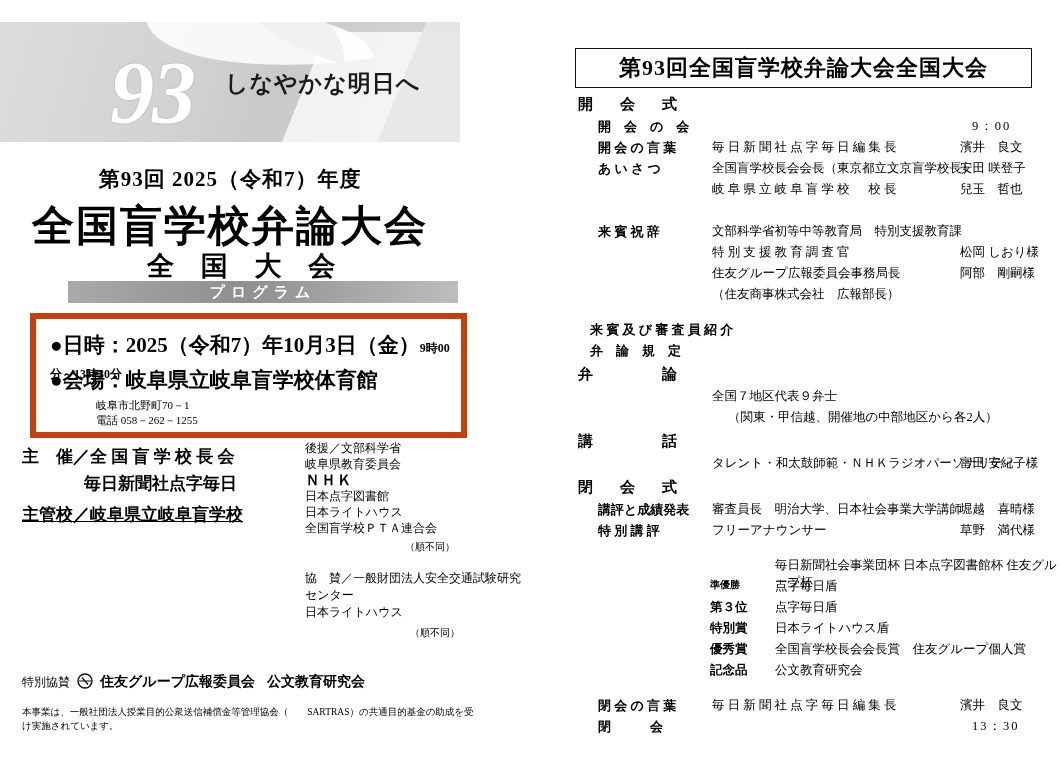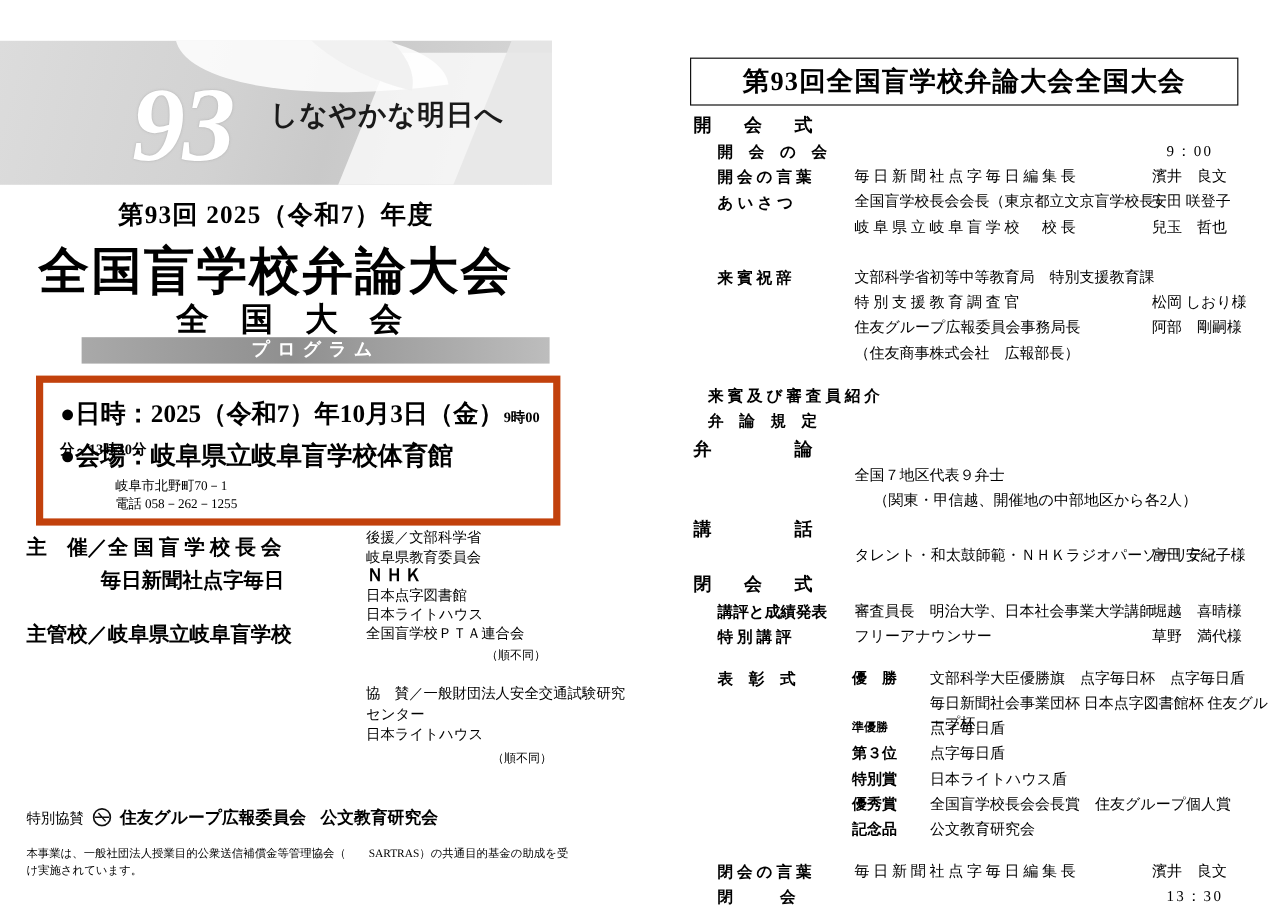--- a/index.html
+++ b/index.html
@@ -10,21 +10,21 @@
     color:#000;
     position:relative;
     overflow:hidden;
   }
   .page{position:relative;width:1060px;height:763px;}
 
   
   .left{position:absolute;left:0;top:0;width:530px;height:763px;}
 
   .banner{
-    position:absolute;left:0;top:34px;width:460px;height:120px;
+    position:absolute;left:0;top:22px;width:460px;height:120px;
     background:linear-gradient(105deg,#dcdcdc 0%,#d2d2d2 40%,#c9c9c9 60%,#d8d8d8 100%);
     overflow:hidden;
   }
   .banner .leaf{
     position:absolute;left:150px;top:-18px;width:220px;height:70px;
     border-radius:0 100% 0 100%;
     background:#ffffff;opacity:.85;transform:rotate(-8deg);
   }
   .banner .leaf2{
     position:absolute;left:232px;top:-30px;width:120px;height:58px;
@@ -87,21 +87,21 @@
   .infobox .row1 .small{font-size:12px;font-weight:bold;letter-spacing:0;}
   .infobox .row2{
     position:absolute;left:14px;top:47px;font-size:21px;font-weight:bold;
   }
   .infobox .addr{
     position:absolute;left:60px;top:79px;font-size:11px;line-height:15px;
   }
 
   .org{position:absolute;left:22px;top:443px;font-size:17px;line-height:27px;font-weight:bold;}
   .org .ind{display:block;padding-left:62px;}
-  .org .shukan{margin-top:18px;display:block;}
+  .org .shukan{margin-top:4px;display:block;text-decoration:underline;}
 
   .support{position:absolute;left:305px;top:440px;font-size:12px;line-height:16px;}
   .support .nhk{font-size:15px;font-weight:bold;letter-spacing:1px;}
   .support .note{display:block;text-align:right;width:150px;font-size:10px;margin-top:3px;}
 
   .sponsor{position:absolute;left:305px;top:570px;font-size:12px;line-height:17px;}
   .sponsor .note{display:block;text-align:right;width:155px;font-size:10px;margin-top:3px;}
 
   .special{position:absolute;left:22px;top:673px;font-size:12px;}
   .special .logo{
@@ -284,25 +284,20 @@
           </div>
           <div class="ln">
             <span class="lbl">特 別 講 評</span>
             <span class="dsc">フリーアナウンサー</span>
             <span class="per">草野　満代様</span>
           </div>
         </div>
         <div class="sec">
           <div style="height: 12px;"></div>
           <div class="ln">
-            <span class="lbl">表　彰　式</span>
-            <span style="position: absolute; left: 150px; font-weight: bold; font-size: 12.5px;">優　勝</span>
-            <span class="dsc" style="left: 215px;">文部科学大臣優勝旗　点字毎日杯　点字毎日盾</span>
-          </div>
-          <div class="ln">
             <span class="dsc" style="left: 215px;">毎日新聞社会事業団杯 日本点字図書館杯 住友グループ杯</span>
           </div>
           <div class="ln">
             <span style="position: absolute; left: 150px; font-weight: bold; font-size: 10px;">準優勝</span>
             <span class="dsc" style="left: 215px;">点字毎日盾</span>
           </div>
           <div class="ln">
             <span style="position: absolute; left: 150px; font-weight: bold; font-size: 12.5px;">第３位</span>
             <span class="dsc" style="left: 215px;">点字毎日盾</span>
           </div>

